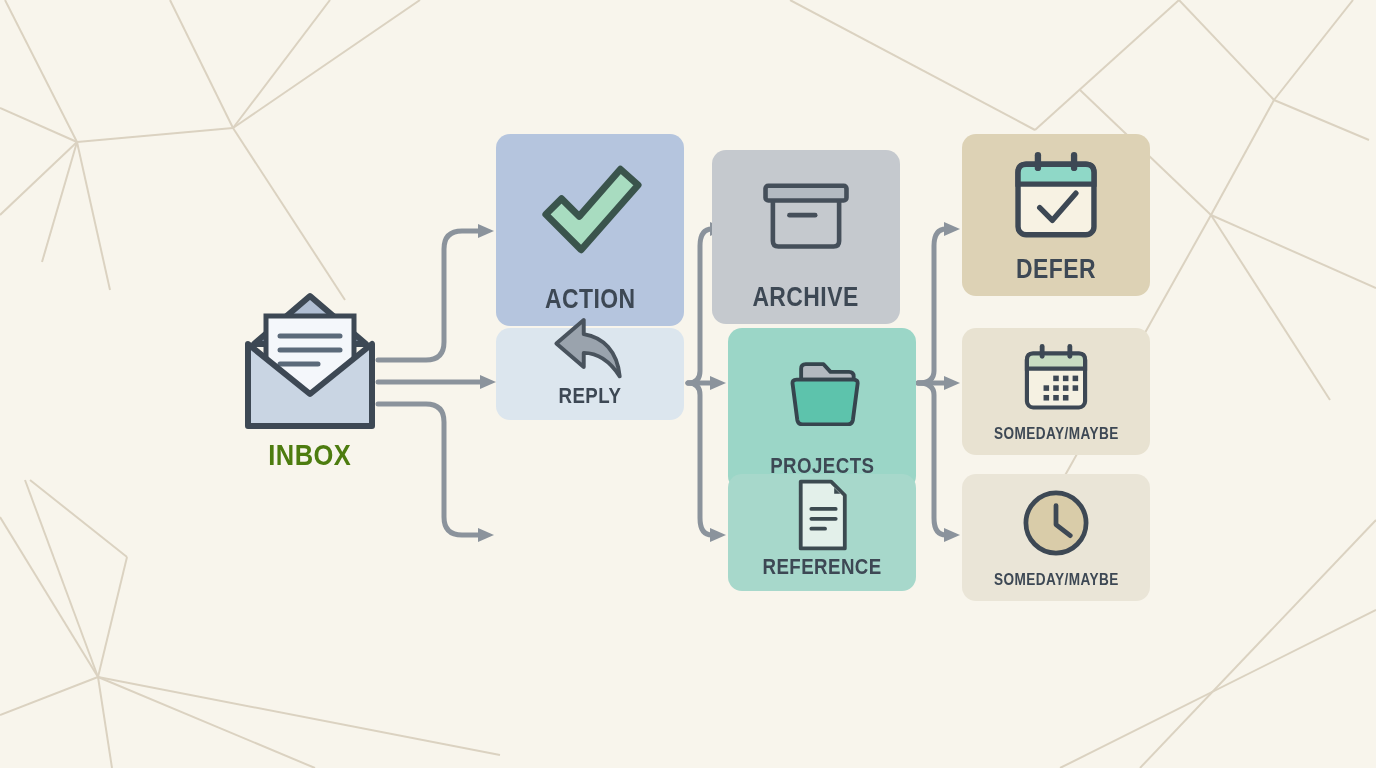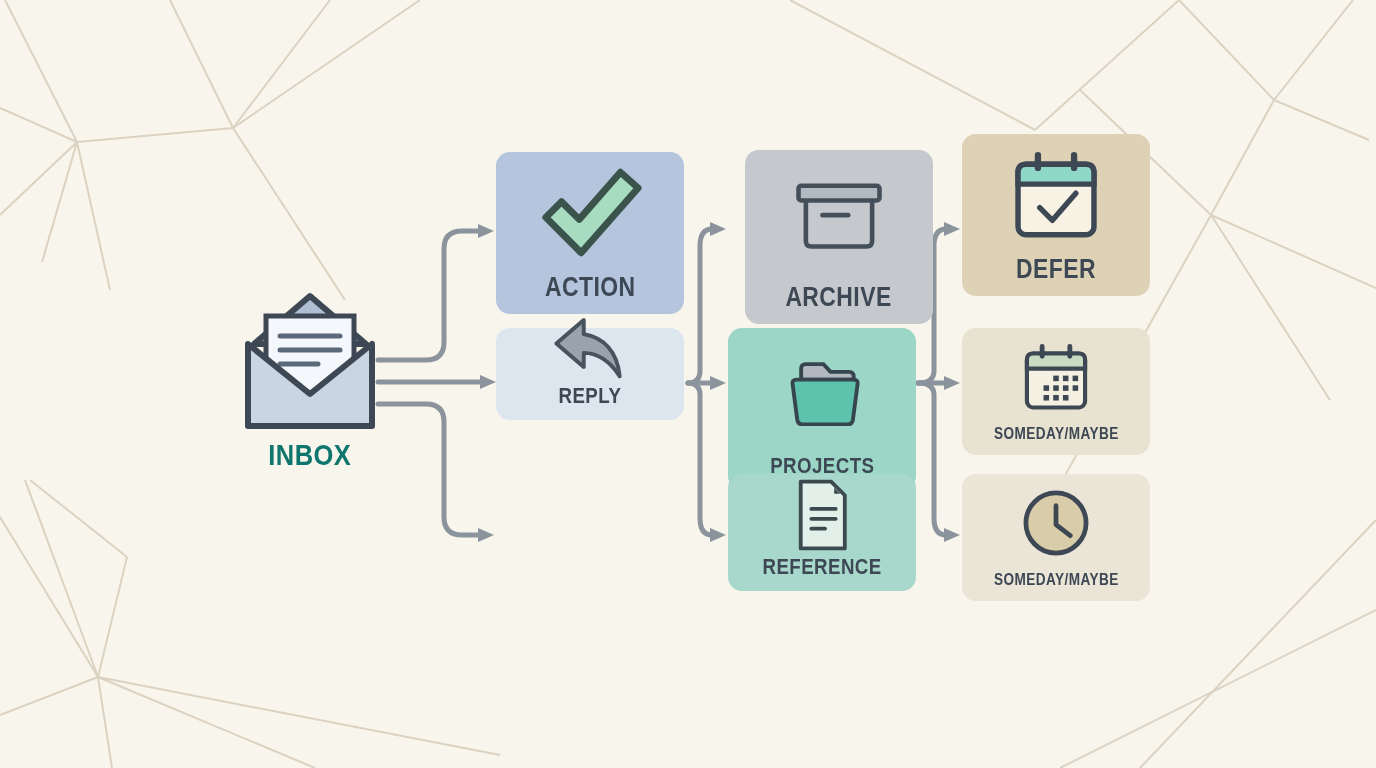--- a/index.html
+++ b/index.html
@@ -28,21 +28,21 @@
   .node-label span{display:inline-block;transform:scaleX(.85);transform-origin:center;letter-spacing:.5px;}
   .lbl-lg{font-size:27px;}
   .lbl-md{font-size:22px;}
   .lbl-sm{font-size:16px;}
   
   .inbox{
     position:absolute;left:232px;top:290px;width:156px;
     display:flex;flex-direction:column;align-items:center;
   }
   .inbox-label{
-    margin-top:8px;color:#0f766e;font-weight:700;font-size:30px;line-height:1;
+    margin-top:8px;color:#4d7c0f;font-weight:700;font-size:30px;line-height:1;
   }
   .inbox-label span{display:inline-block;transform:scaleX(.85);letter-spacing:.5px;}
 </style>
 </head>
 <body>
 
 <div class="canvas">
 
   <svg class="layer" width="1376" height="768" viewBox="0 0 1376 768">
     <g stroke="#d8cfbd" stroke-width="2" opacity="0.9">
@@ -105,40 +105,40 @@
       <g stroke="#5b6a7a" stroke-width="5" stroke-linecap="round">
         <line x1="40" y1="46" x2="100" y2="46"></line>
         <line x1="40" y1="60" x2="100" y2="60"></line>
         <line x1="40" y1="74" x2="78" y2="74"></line>
       </g>
       <path d="M 8 54 L 70 104 L 132 54 L 132 136 L 8 136 Z" fill="#c9d5e3" stroke="#3d4854" stroke-width="6" stroke-linejoin="round"></path>
     </svg>
     <div class="inbox-label"><span>INBOX</span></div>
   </div>
 
-  <div class="node" style="left: 496px; top: 152px; height: 162px; background: rgb(181, 197, 222);">
+  <div class="node" style="left: 496px; top: 134px; height: 192px; background: rgb(181, 197, 222);">
     <div class="icon-wrap">
       <svg width="108" height="96" viewBox="0 0 110 95">
         <polygon points="10,52 26,36 44,54 86,6 104,22 46,88" fill="#a8dcc0" stroke="#3a544c" stroke-width="7" stroke-linejoin="round"></polygon>
       </svg>
     </div>
     <div class="node-label lbl-lg"><span>ACTION</span></div>
   </div>
 
   <div class="node" style="left: 496px; top: 328px; height: 92px; background: rgb(220, 230, 238);">
     <div class="icon-wrap">
       <svg width="86" height="72" viewBox="0 0 110 90">
         <path d="M 47 8 L 47 26 C 72 30 90 48 93 80 C 80 60 65 50 47 50 L 47 68 L 12 38 Z" fill="#9aa3ad" stroke="#49535d" stroke-width="5" stroke-linejoin="round"></path>
       </svg>
     </div>
     <div class="node-label lbl-md"><span>REPLY</span></div>
   </div>
 
 
-  <div class="node" style="left: 745px; top: 150px; height: 174px; background: rgb(197, 201, 206); justify-content: space-between;">
+  <div class="node" style="left: 712px; top: 150px; height: 174px; background: rgb(197, 201, 206); justify-content: space-between;">
     <div class="icon-wrap">
       <svg width="92" height="74" viewBox="0 0 100 80">
         <rect x="6" y="6" width="88" height="16" rx="3" fill="#b3bac1" stroke="#454f5a" stroke-width="5"></rect>
         <path d="M 14 22 V 66 Q 14 72 20 72 H 80 Q 86 72 86 66 V 22" fill="none" stroke="#454f5a" stroke-width="5" stroke-linejoin="round"></path>
         <line x1="32" y1="38" x2="60" y2="38" stroke="#454f5a" stroke-width="5" stroke-linecap="round"></line>
       </svg>
     </div>
     <div class="node-label lbl-lg"><span>ARCHIVE</span></div>
   </div>
 

